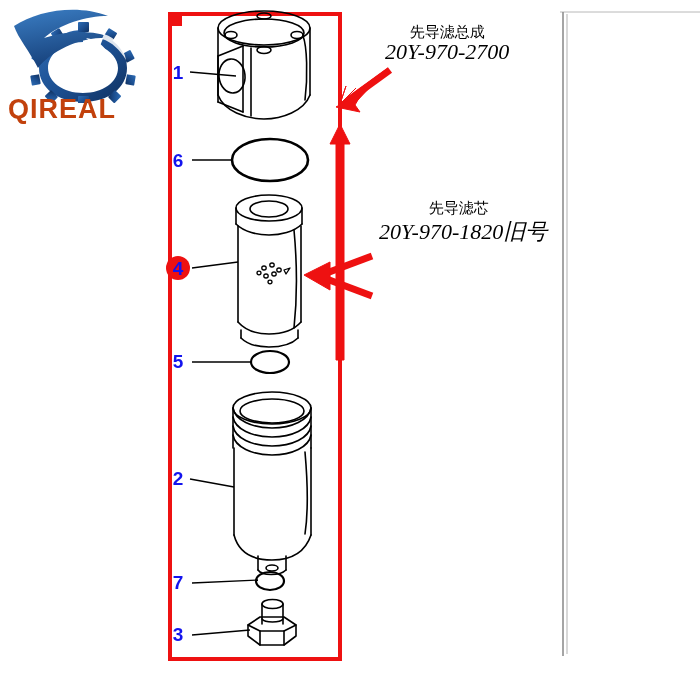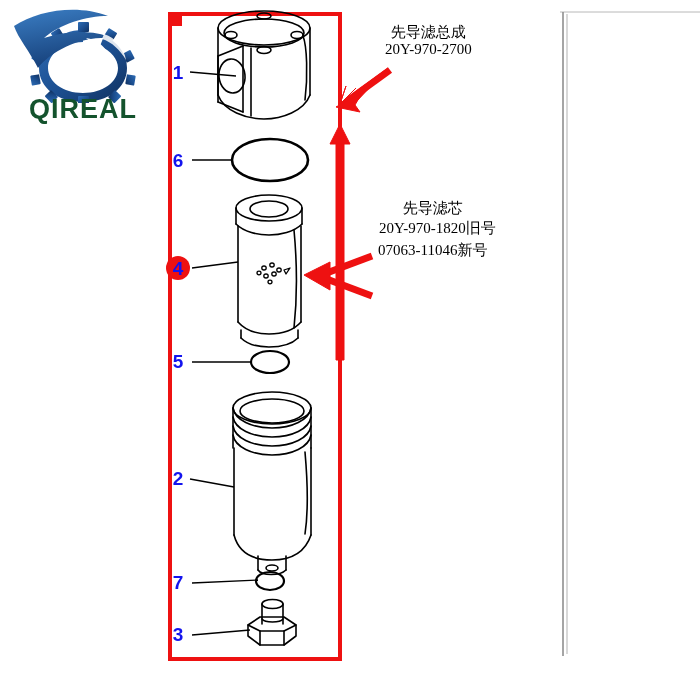--- a/index.html
+++ b/index.html
@@ -32,41 +32,41 @@
     left: 8px;
     top: 8px;
     width: 150px;
     height: 120px;
   }
   #logo-wordmark {
     position: absolute;
     left: 0;
     top: 88px;
     width: 150px;
-    text-align: center;
     font-family: "Liberation Sans", "DejaVu Sans", sans-serif;
     font-weight: bold;
     font-size: 27px;
     letter-spacing: 1px;
-    color: #14532d;
+    color: #c2410c;
     line-height: 1;
   }
   
   .anno {
     position: absolute;
     color: #000000;
     white-space: nowrap;
     line-height: 1.08;
     font-family: "Liberation Serif", "DejaVu Serif", serif;
   }
   .anno-title {
     font-size: 15px;
   }
   .anno-code {
-    font-size: 15px;
+    font-size: 22px;
+    font-style: italic;
   }
   #label-assembly {
     left: 385px;
     top: 24px;
     text-align: center;
   }
   #label-element {
     left: 370px;
     top: 200px;
     text-align: center;
@@ -335,16 +335,15 @@
   <div class="callout" style="left:169px; top:625px;">3</div>
 
   <div class="anno" id="label-assembly">
     <span class="anno-title">先导滤总成</span>
     <span class="anno-code">20Y-970-2700</span>
   </div>
 
   <div class="anno" id="label-element">
     <span class="anno-title">先导滤芯</span>
     <span class="anno-code" style="display:block; margin-top:4px;margin-left:9px;">20Y-970-1820旧号</span>
-    <span class="anno-code" style="display:block; margin-top:6px;">07063-11046新号</span>
   </div>
 
 </div>
 
 </body></html>

